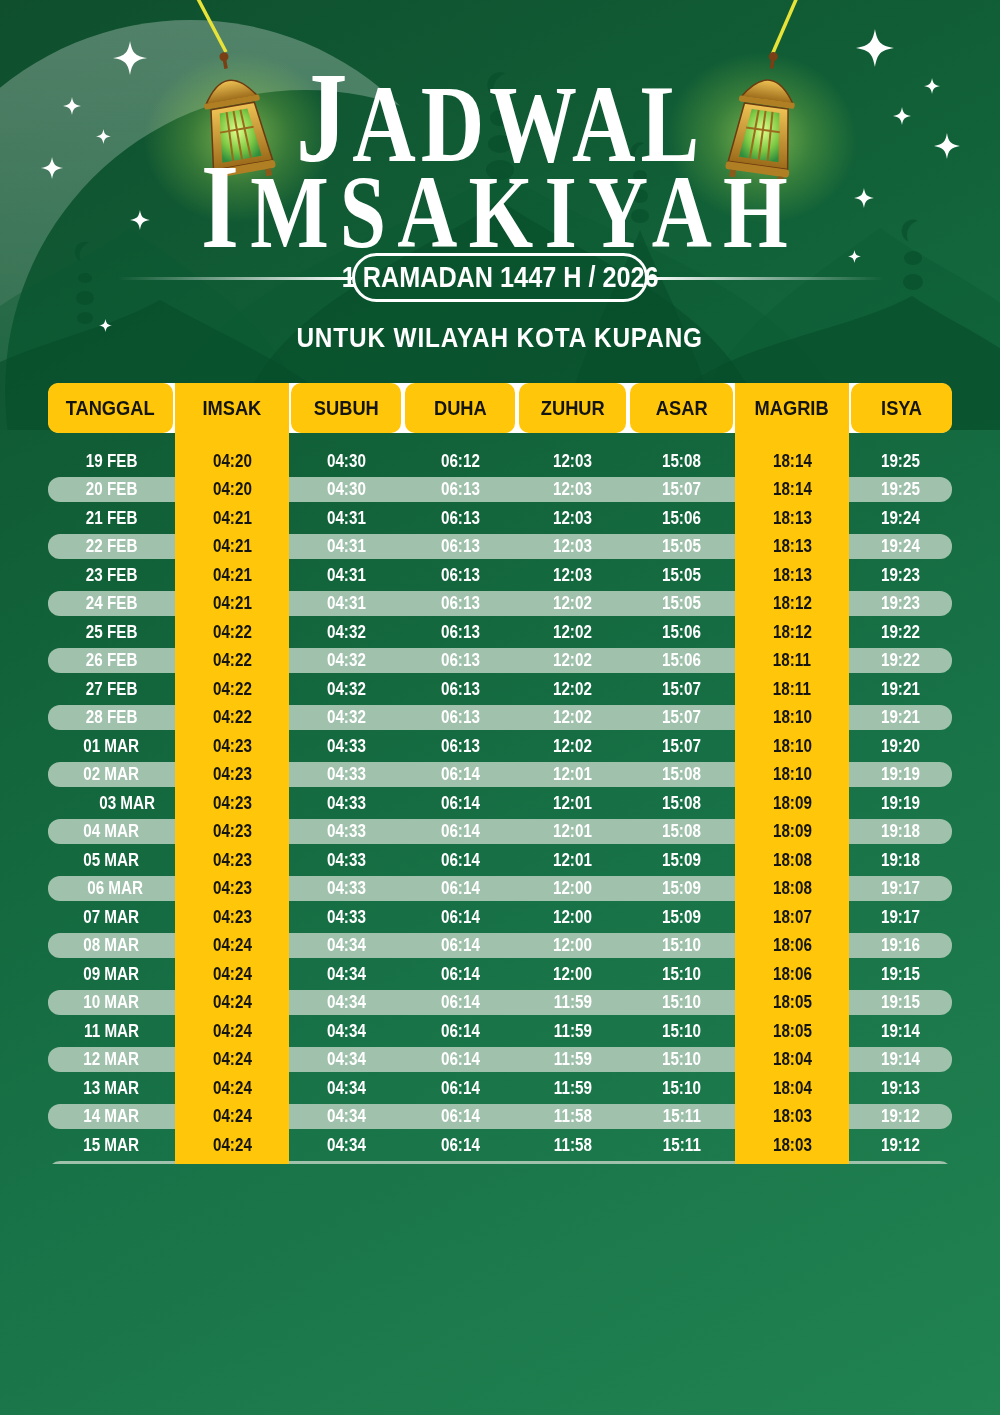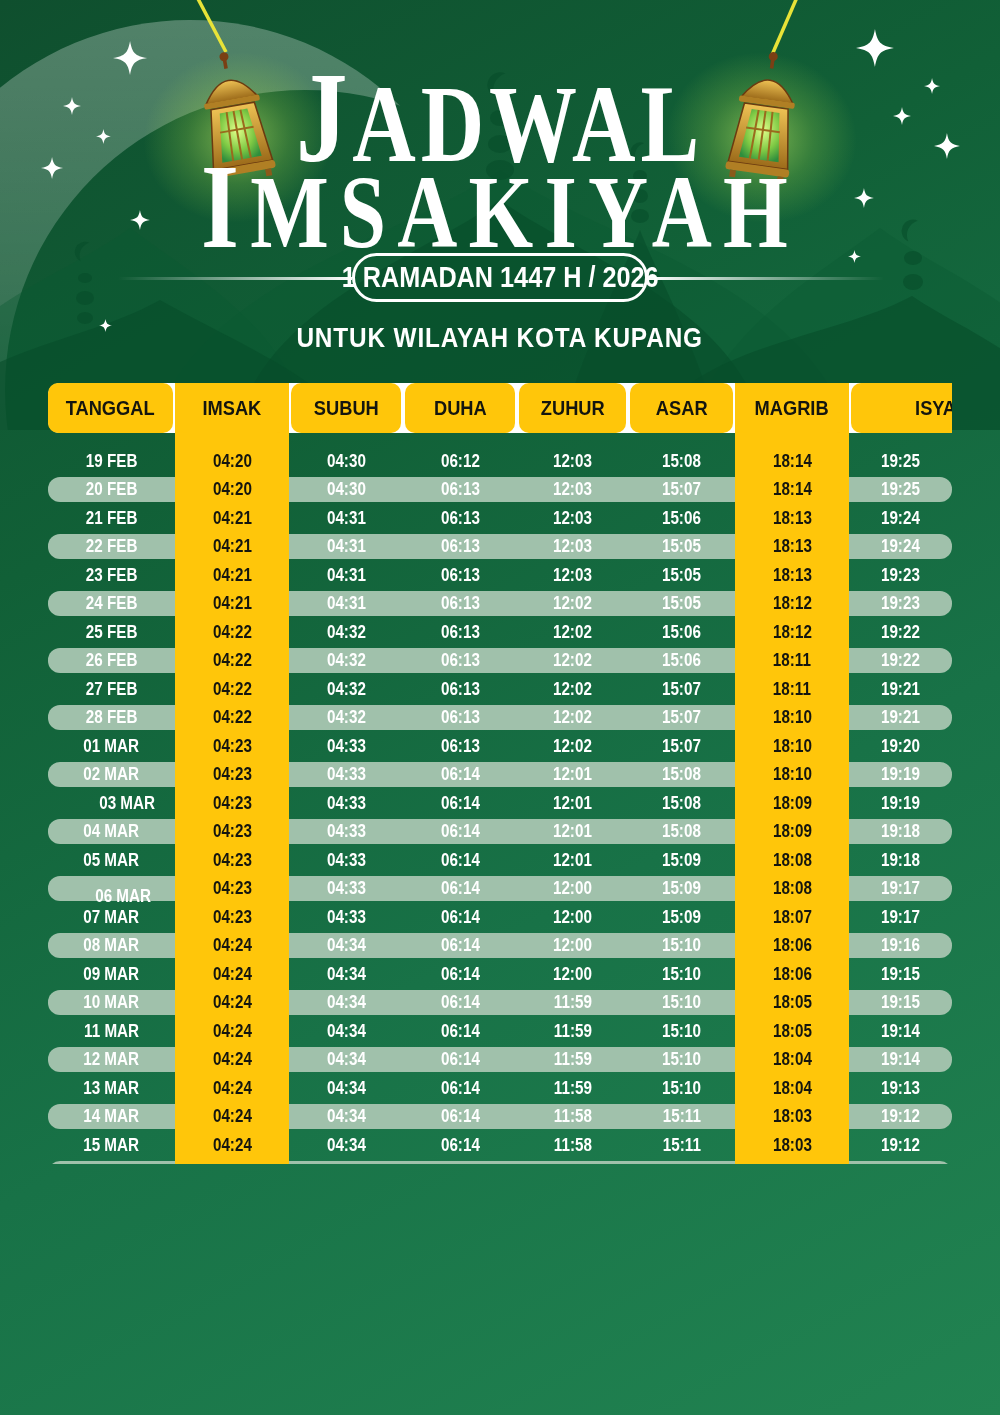--- a/index.html
+++ b/index.html
@@ -217,21 +217,21 @@
       </div>
       <div class="th" style="left: 471px; width: 107px;">
         <span class="cond">ZUHUR</span>
       </div>
       <div class="th" style="left: 582px; width: 103px;">
         <span class="cond">ASAR</span>
       </div>
       <div class="th" style="left: 689px; width: 110px; align-items: center;">
         <span class="cond">MAGRIB</span>
       </div>
-      <div class="th" style="left: 803px; width: 101px; padding-left: 34px;">
+      <div class="th" style="left: 803px; width: 101px;">
         <span class="cond">ISYA</span>
       </div>
       <div class="row" style="top: 64px; height: 28.5px;">
         <div class="cell" style="left: 0px; width: 127px;">
           <span class="cond">19 FEB</span>
         </div>
         <div class="cell on-yellow" style="left: 127px; width: 114px;">
           <span class="cond">04:20</span>
         </div>
         <div class="cell" style="left: 241px; width: 114px;">
@@ -635,21 +635,21 @@
           <span class="cond">18:08</span>
         </div>
         <div class="cell" style="left: 801px; width: 103px;">
           <span class="cond">19:18</span>
         </div>
       </div>
       <div class="row" style="top: 491.5px; height: 28.5px;">
         <div class="pill l" style="left: 0px; width: 127px; top: 1.75px; height: 25px;"></div>
         <div class="pill " style="left: 241px; width: 446px; top: 1.75px; height: 25px;"></div>
         <div class="pill r" style="left: 801px; width: 103px; top: 1.75px; height: 25px;"></div>
-        <div class="cell" style="left: 12px; width: 127px; margin-top: 8px;">
+        <div class="cell" style="left: 4px; width: 127px;">
           <span class="cond">06 MAR</span>
         </div>
         <div class="cell on-yellow" style="left: 127px; width: 114px;">
           <span class="cond">04:23</span>
         </div>
         <div class="cell" style="left: 241px; width: 114px;">
           <span class="cond">04:33</span>
         </div>
         <div class="cell" style="left: 355px; width: 114px;">
           <span class="cond">06:14</span>

